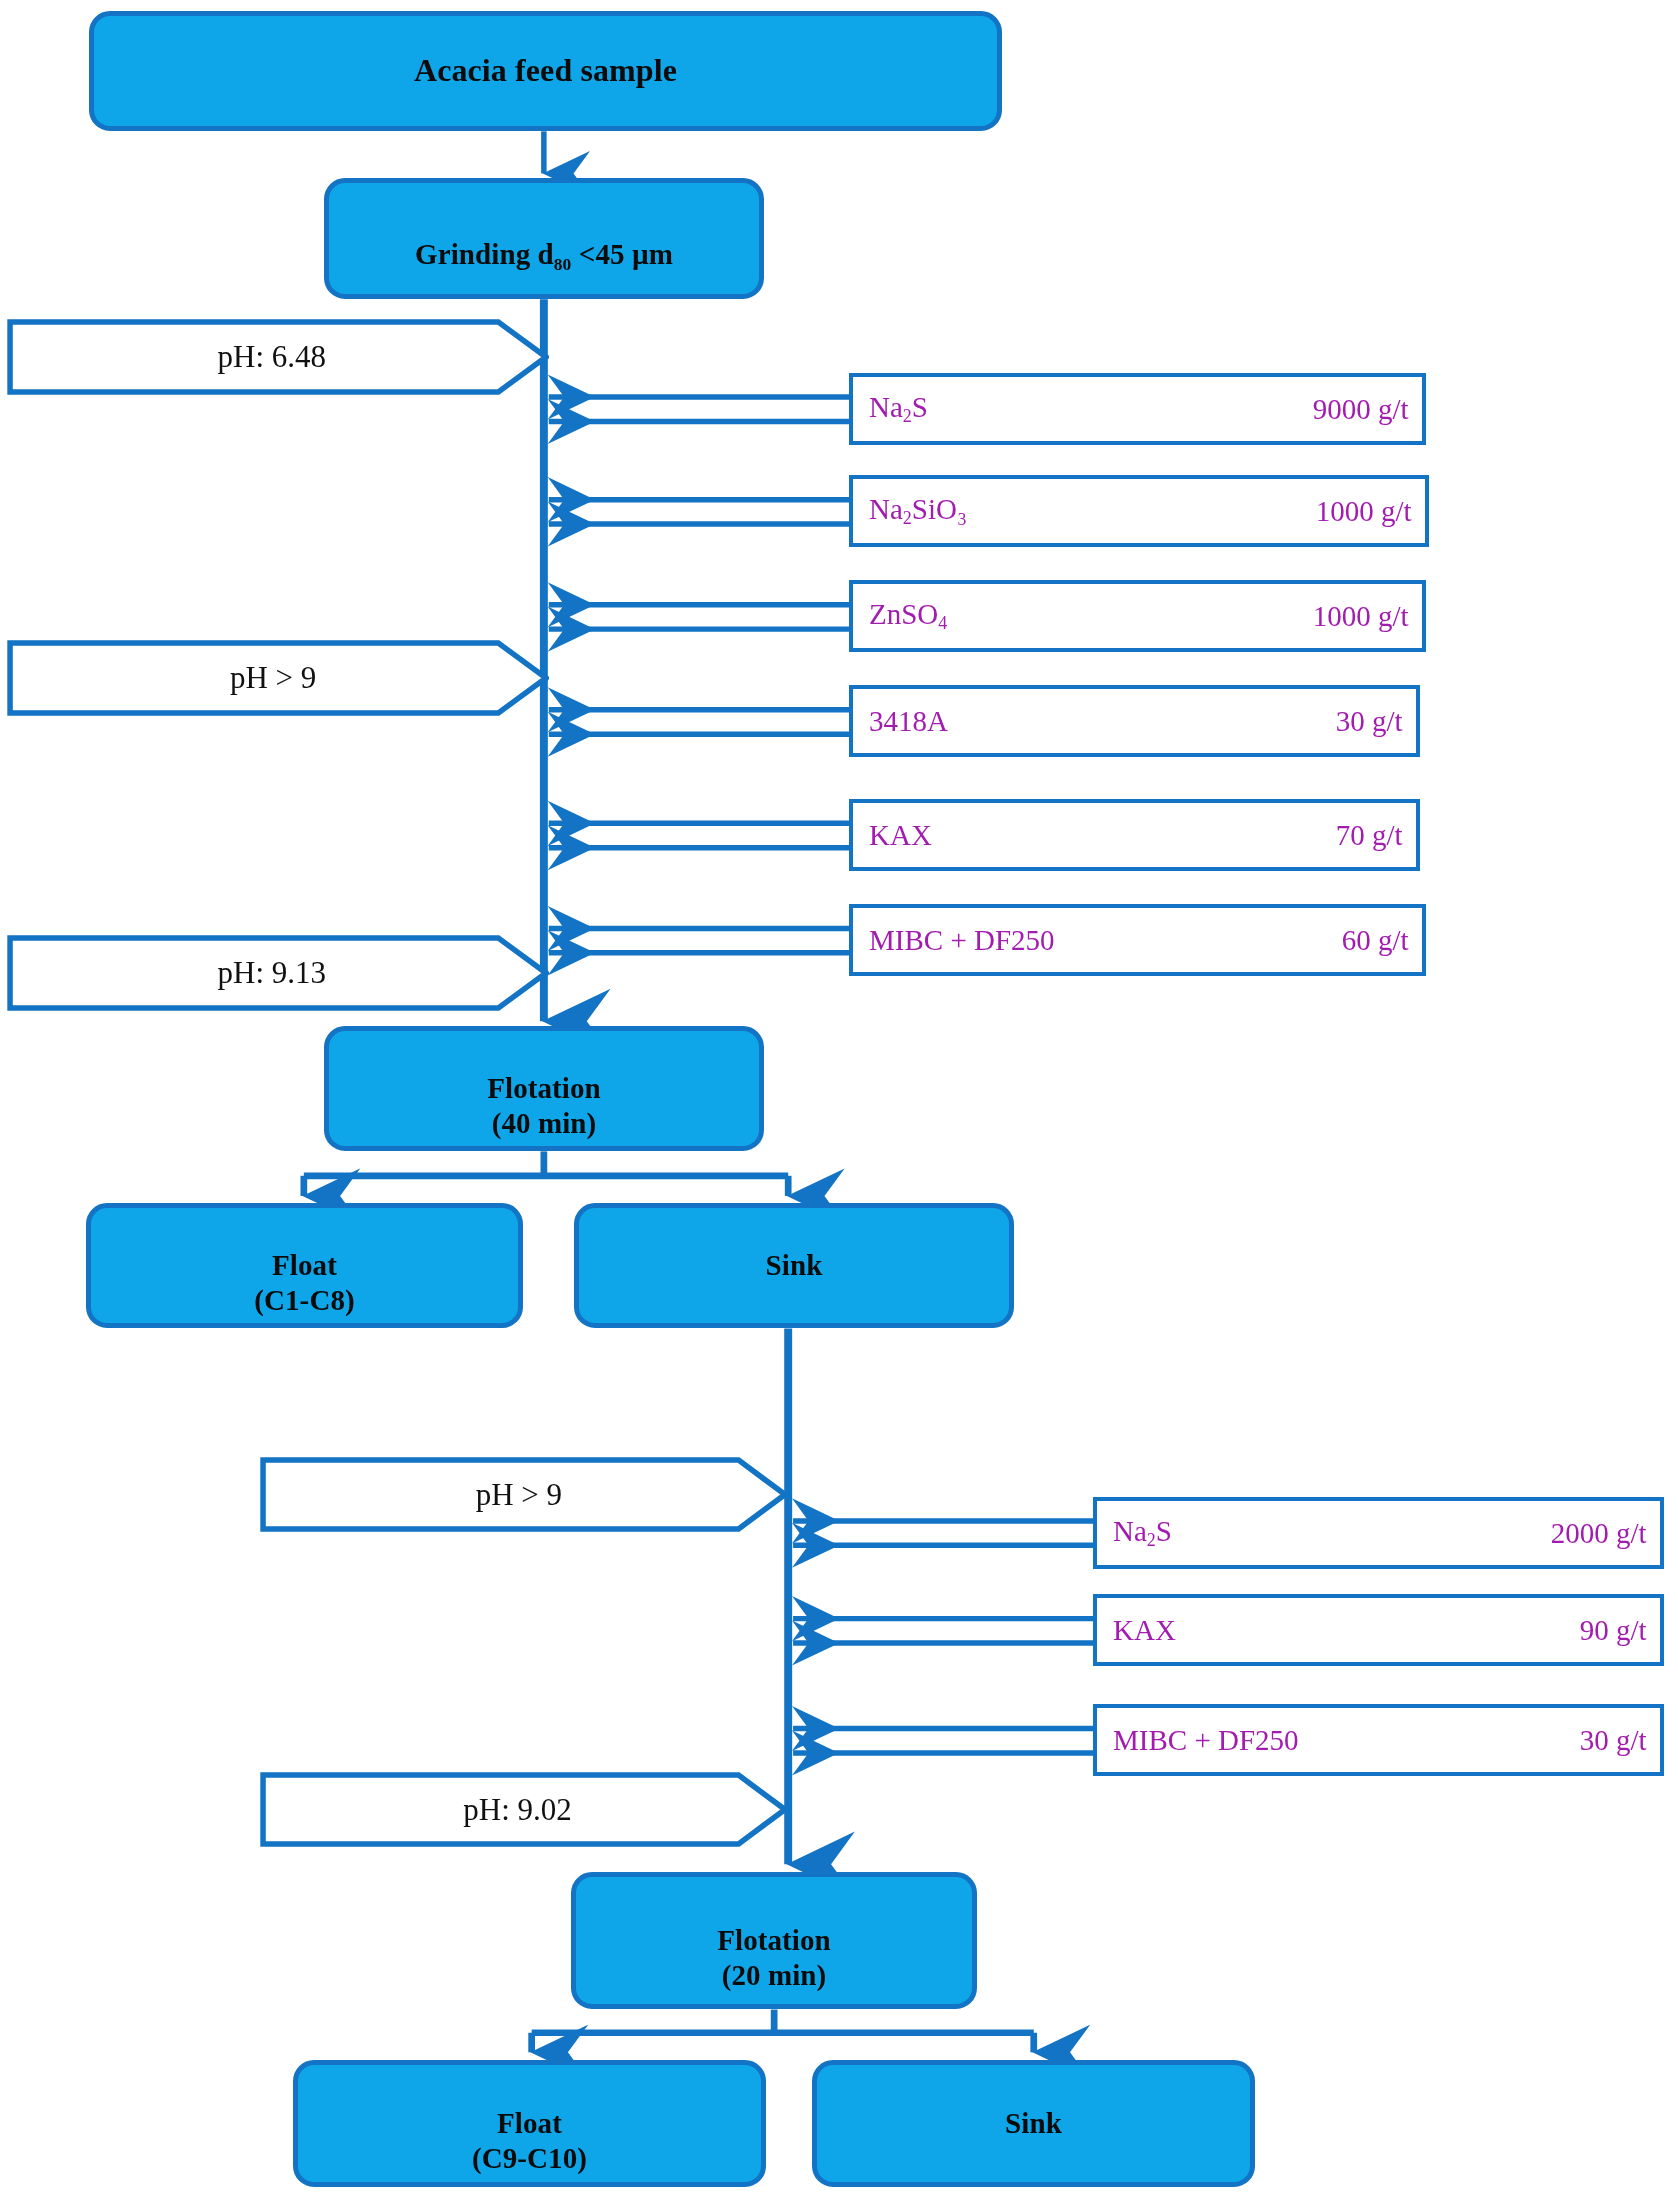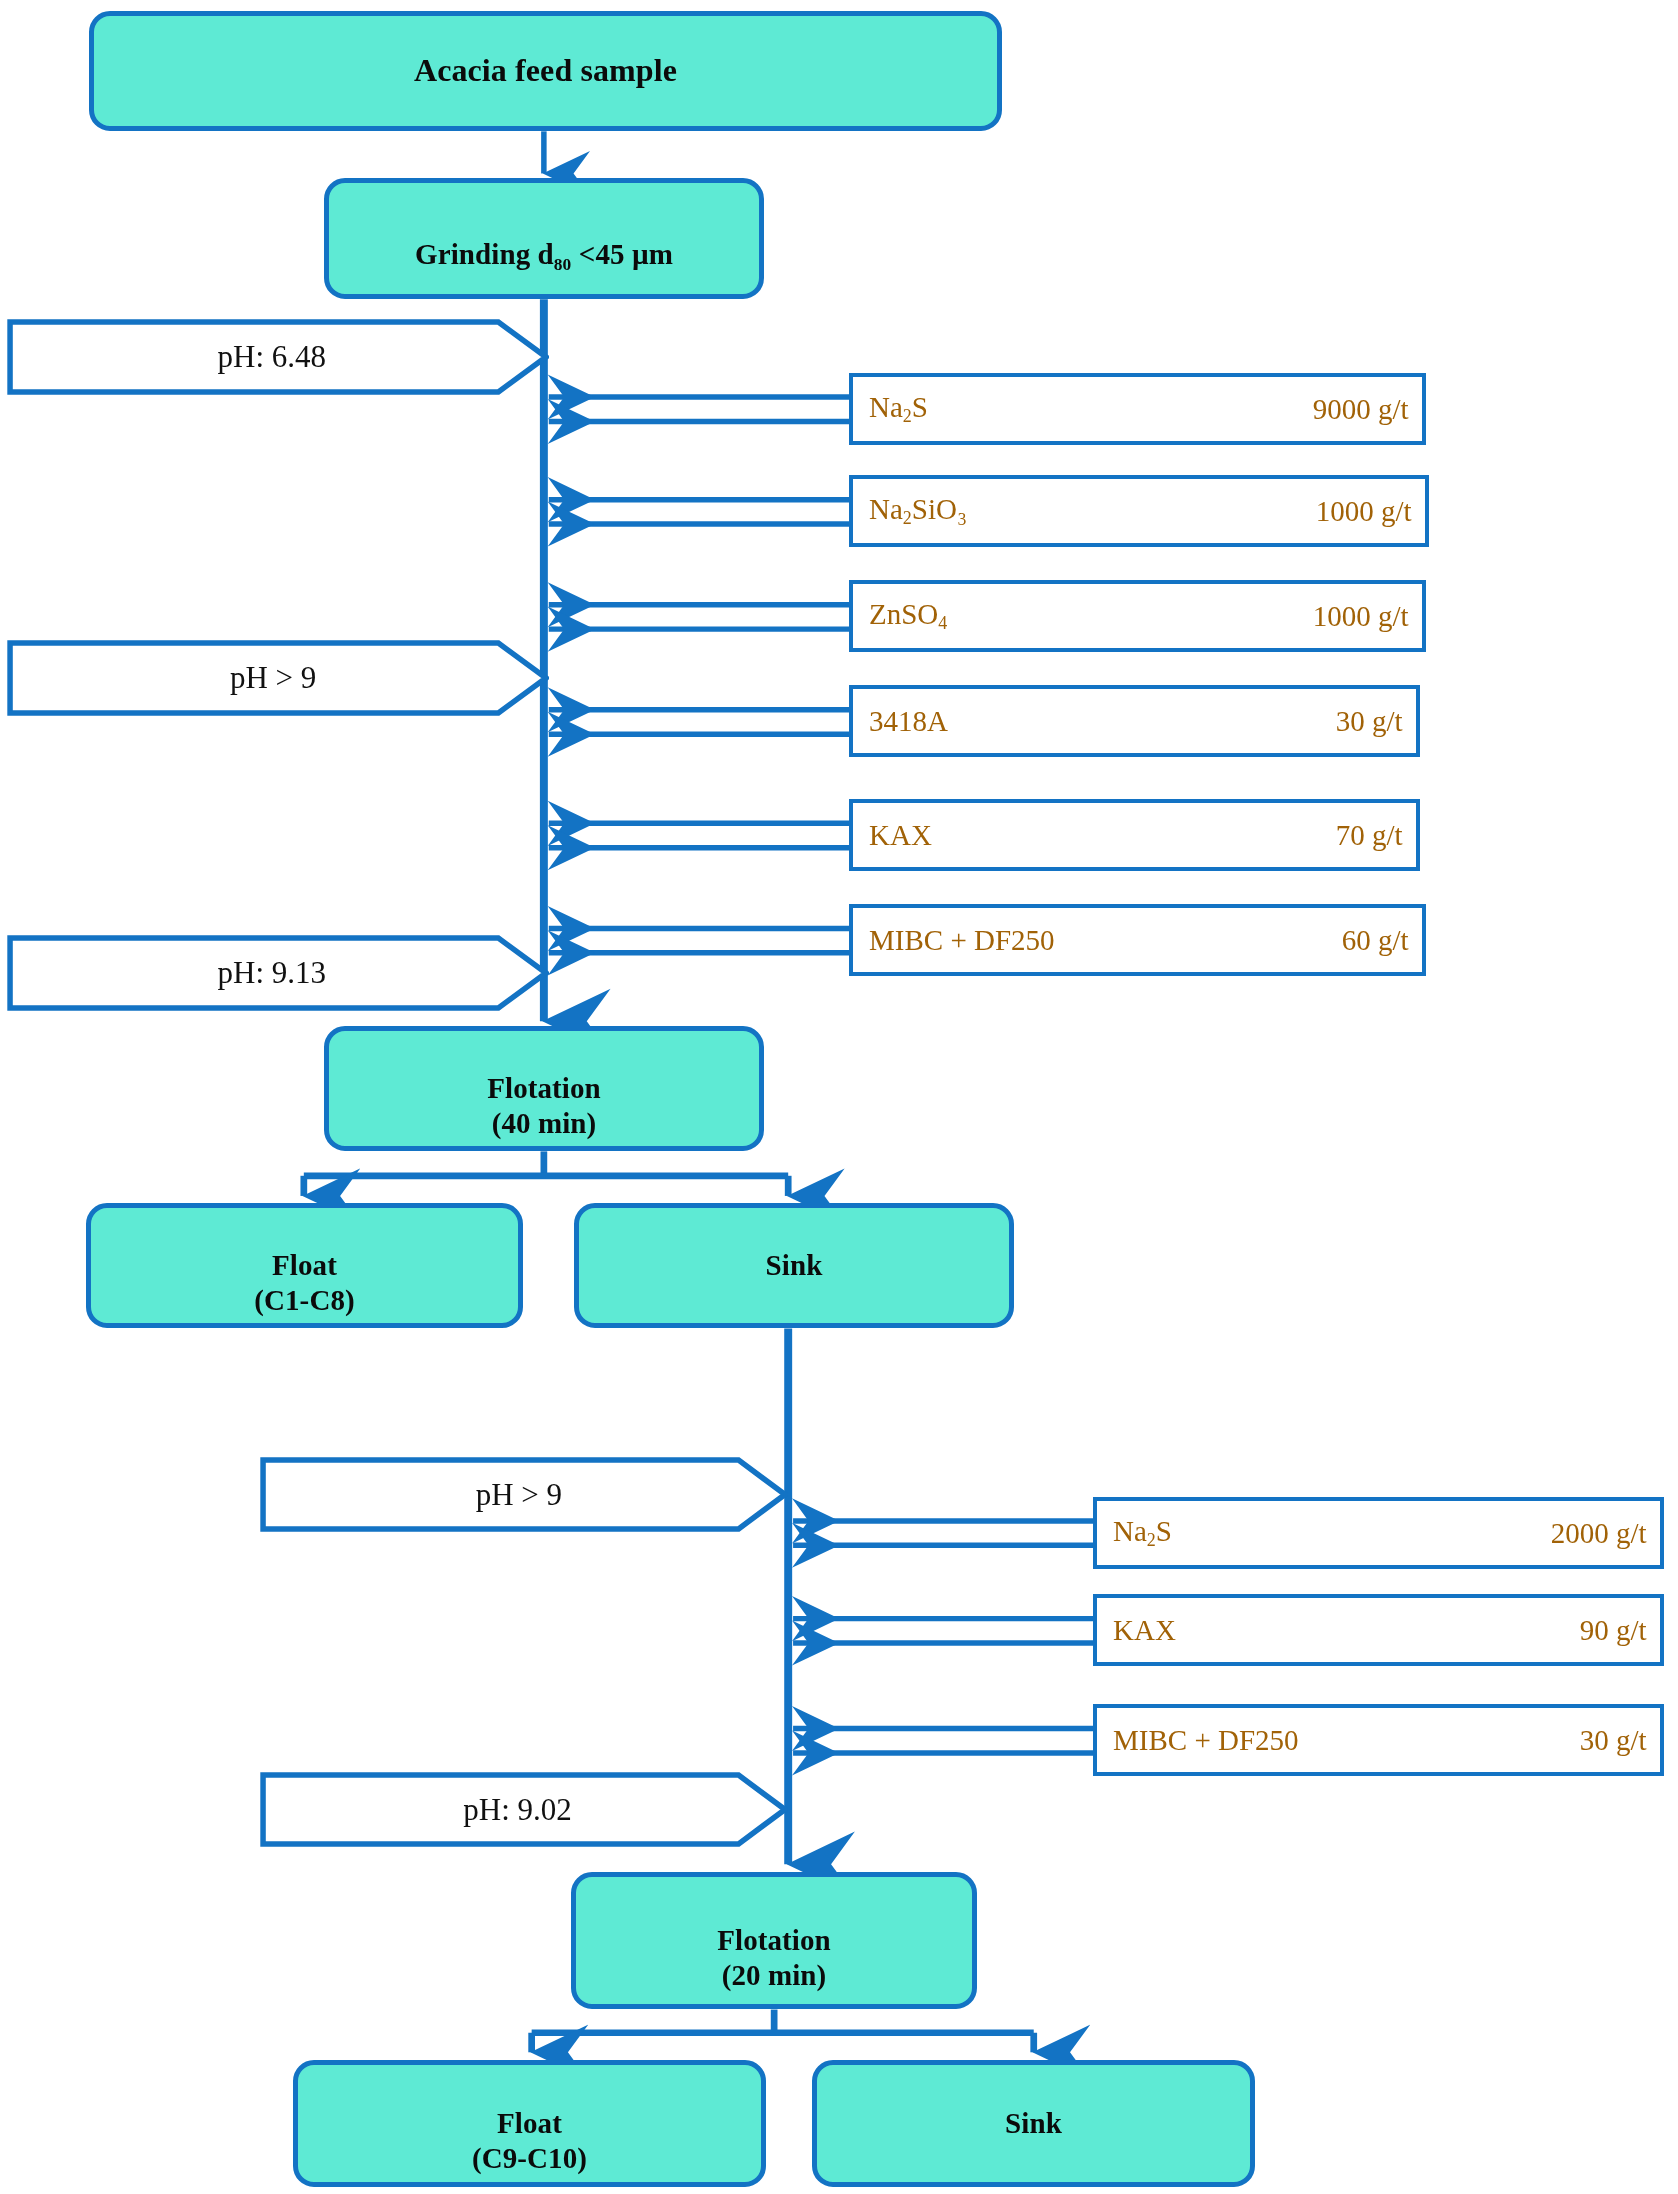--- a/index.html
+++ b/index.html
@@ -9,21 +9,21 @@
     position:relative;
     width:1679px;
     height:2194px;
     background:#ffffff;
     overflow:hidden;
   }
   
   .node{
     position:absolute;
     box-sizing:border-box;
-    background:#5eead4;
+    background:#0ea5e9;
     border:5.5px solid #1373c4;
     display:flex;
     align-items:center;
     justify-content:center;
     text-align:center;
     font-weight:bold;
     color:#0b0b0b;
     line-height:1.22;
     letter-spacing:0.1px;
   }
@@ -36,21 +36,21 @@
   .reagent{
     position:absolute;
     box-sizing:border-box;
     background:#ffffff;
     border:4.9px solid #1373c4;
     display:flex;
     align-items:center;
     justify-content:space-between;
     padding:0 13.4px 0 16px;
     font-size:29px;
-    color:#a16207;
+    color:#a21caf;
     font-weight:400;
   }
   .reagent .name{white-space:nowrap;}
   .reagent .dose{white-space:nowrap;}
   .reagent sub{font-size:.62em; vertical-align:-.28em;}
 
   
   .phbox{
     position:absolute;
     display:flex;

